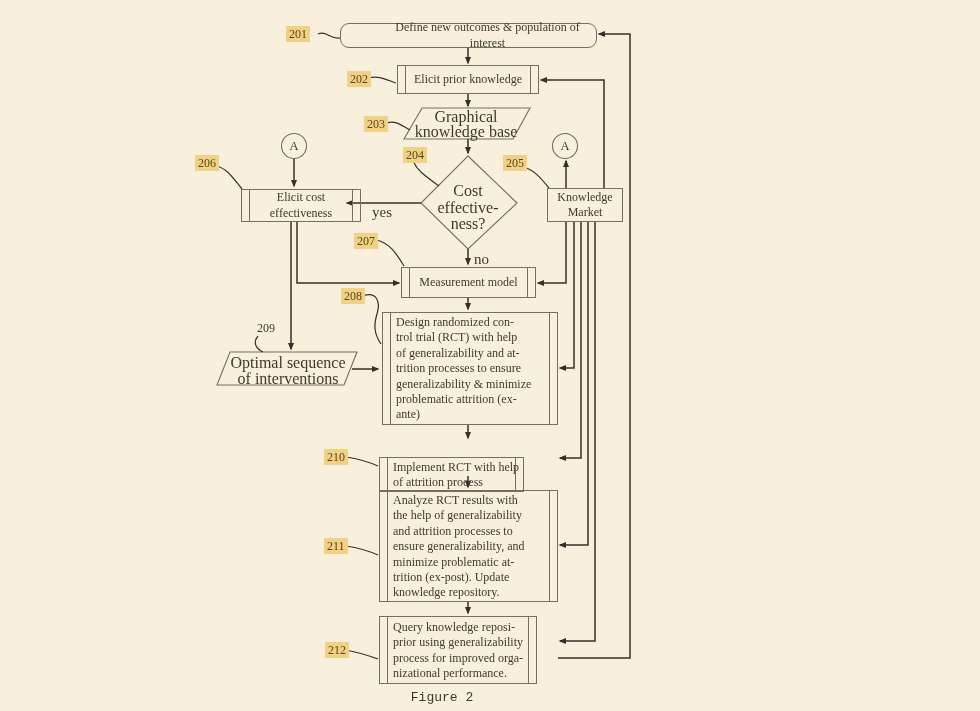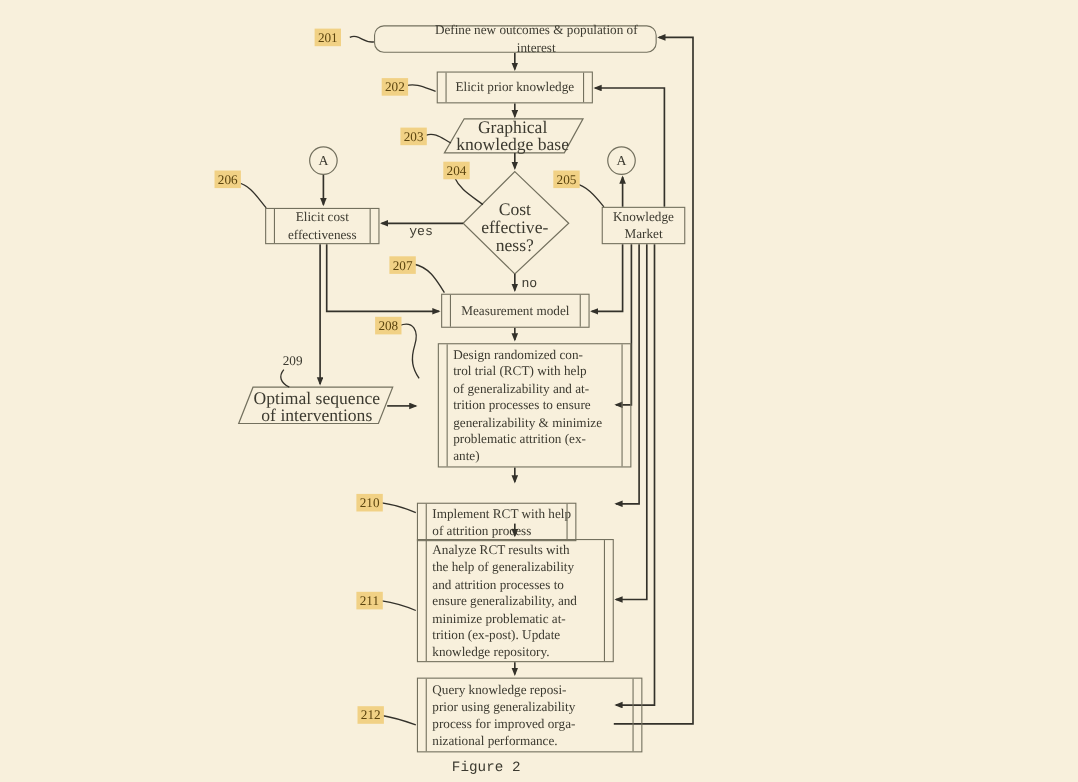--- a/index.html
+++ b/index.html
@@ -35,21 +35,21 @@
       padding:2px 3px 0 13px;line-height:15.4px;}
   .shape-text{
     position:absolute;font-size:16px;line-height:15.5px;text-align:center;
     color:var(--ink);background:transparent;
   }
   .ref{
     position:absolute;font-size:12px;line-height:16px;padding:0 3px;
     background:var(--hl);color:var(--hlink);
   }
   .ref.plain{background:transparent;color:var(--ink);}
-  .edge-label{position:absolute;font-size:12px;color:var(--ink);background:transparent;font-family:Liberation Mono, monospace;}
+  .edge-label{position:absolute;font-size:15px;color:var(--ink);background:transparent;}
   .caption{position:absolute;left:381px;top:690px;width:122px;text-align:center;
     font-size:13px;color:var(--ink);font-family:Liberation Mono, monospace;}
 </style>
 </head>
 <body>
 
 <div class="stage">
 
   <svg class="wires" viewBox="0 0 980 711" xmlns="http://www.w3.org/2000/svg">
     <defs>
@@ -112,35 +112,35 @@
     <div>Graphical</div>
     <div>knowledge base</div>
   </div>
 
   <div class="shape-text" style="left:428px;top:183px;width:80px;line-height:16.5px;">
     <div>Cost</div>
     <div>effective-</div>
     <div>ness?</div>
   </div>
 
-  <div class="node process" style="left:241px;top:189px;width:104px;height:33px;">
+  <div class="node process" style="left:241px;top:189px;width:120px;height:33px;">
     <div>Elicit cost</div>
     <div>effectiveness</div>
   </div>
 
   <div class="node" style="left:547px;top:188px;width:76px;height:34px;">
     <div>Knowledge</div>
     <div>Market</div>
   </div>
 
   <div class="node process" style="left:401px;top:267px;width:135px;height:31px;">
     <span>Measurement model</span>
   </div>
 
-  <div class="node process tb" style="left:382px;top:312px;width:176px;height:113px;margin-left:16px;">
+  <div class="node process tb" style="left:382px;top:312px;width:176px;height:113px;">
     <div>Design randomized con-</div>
     <div>trol trial (RCT) with help</div>
     <div>of generalizability and at-</div>
     <div>trition processes to ensure</div>
     <div>generalizability &amp; minimize</div>
     <div>problematic attrition (ex-</div>
     <div>ante)</div>
   </div>
 
   <div class="shape-text" style="left:229px;top:355px;width:118px;">
@@ -156,21 +156,21 @@
   <div class="node process tb" style="left:379px;top:490px;width:179px;height:112px;">
     <div>Analyze RCT results with</div>
     <div>the help of generalizability</div>
     <div>and attrition processes to</div>
     <div>ensure generalizability, and</div>
     <div>minimize problematic at-</div>
     <div>trition (ex-post). Update</div>
     <div>knowledge repository.</div>
   </div>
 
-  <div class="node process tb" style="left:379px;top:616px;width:205px;height:68px;padding-top:3px;text-align:center;">
+  <div class="node process tb" style="left:379px;top:616px;width:158px;height:68px;padding-top:3px;text-align:center;">
     <div>Query knowledge reposi-</div>
     <div>prior using generalizability</div>
     <div>process for improved orga-</div>
     <div>nizational performance.</div>
   </div>
 
   <div class="shape-text" style="left:281px;top:139px;width:26px;font-size:12.5px;">A</div>
   <div class="shape-text" style="left:552px;top:139px;width:26px;font-size:12.5px;">A</div>
 
   <div class="edge-label" style="left:372px;top:204px;">yes</div>

